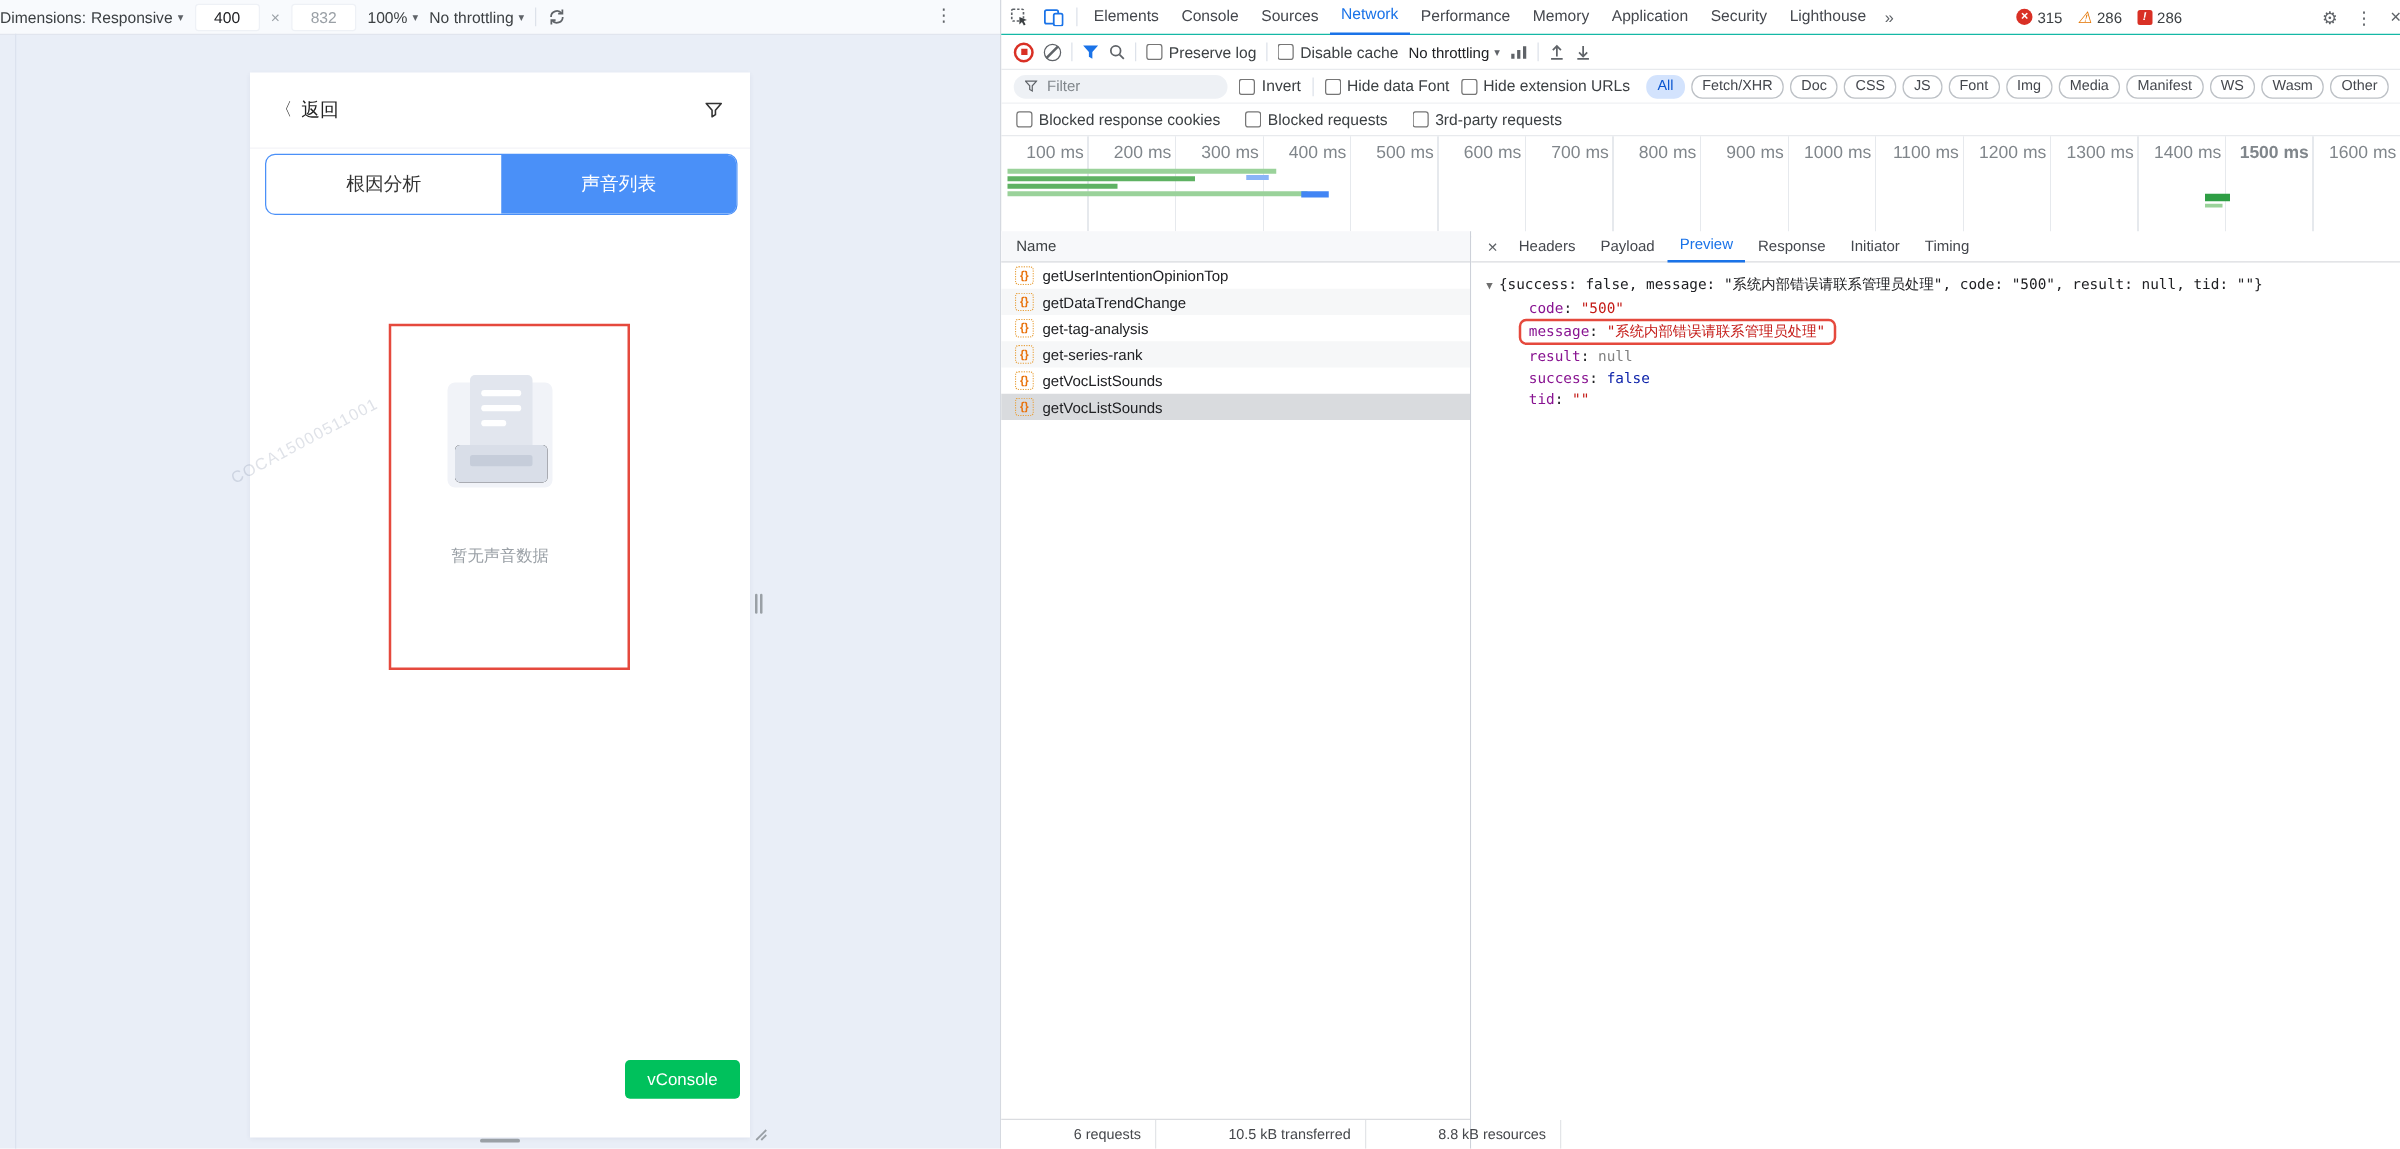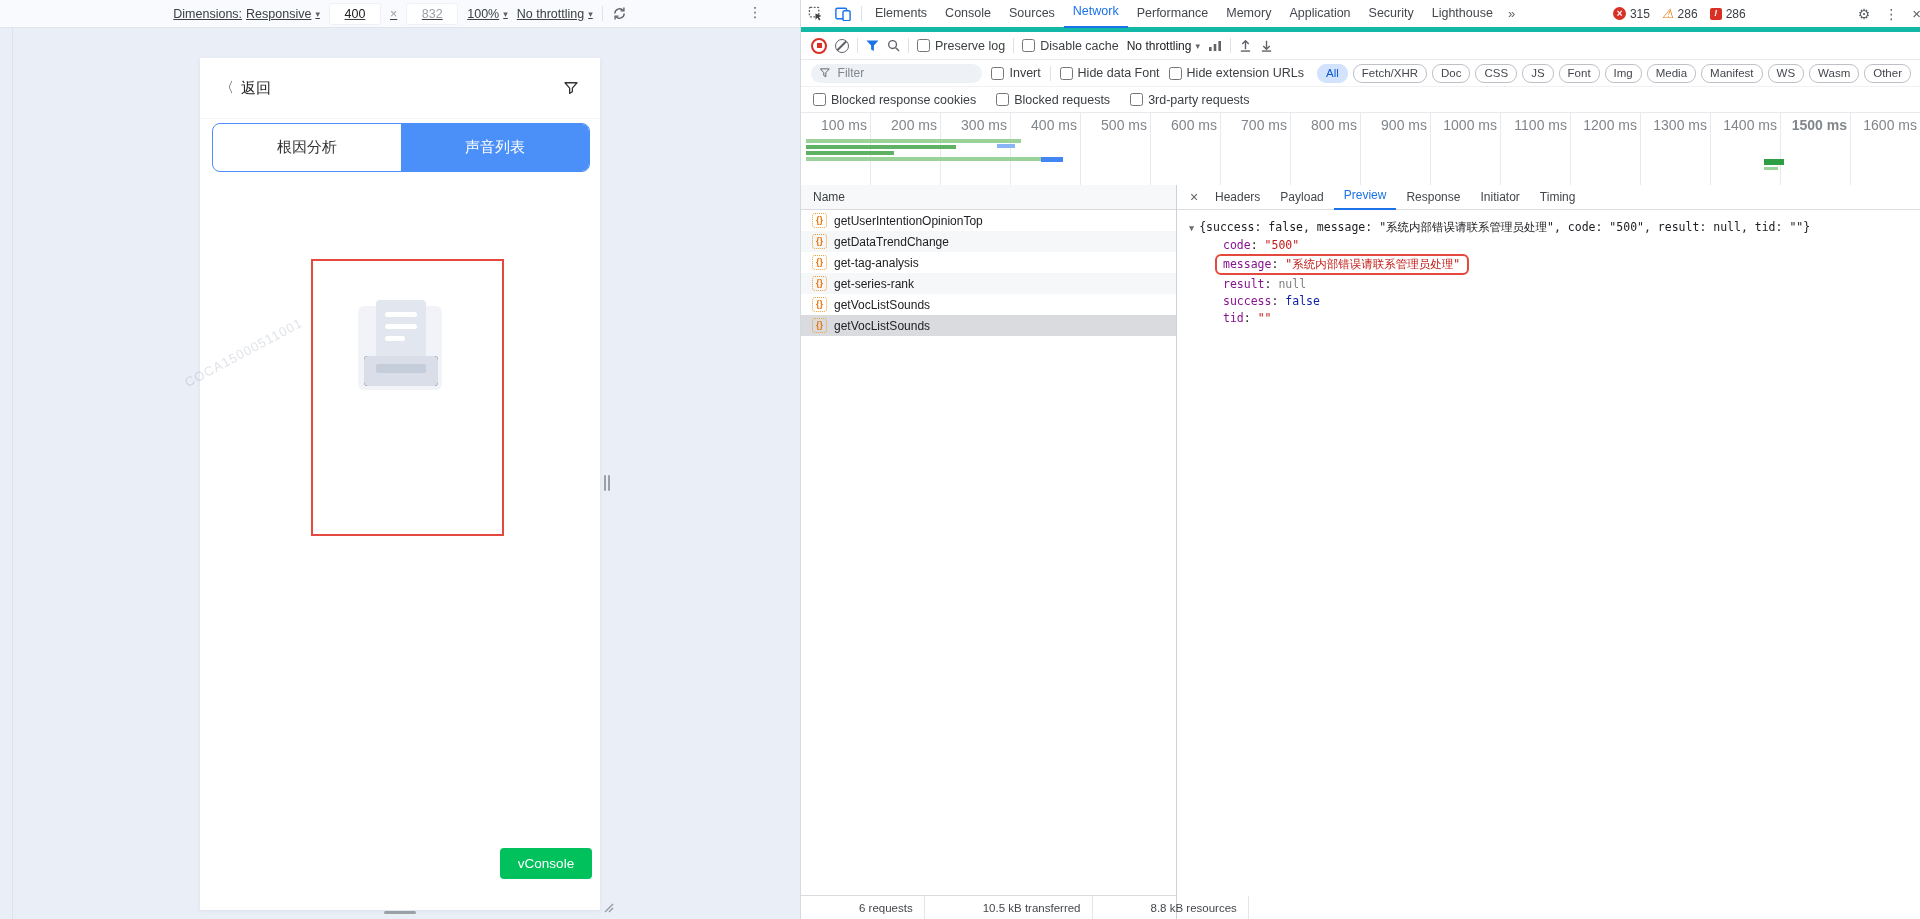--- a/index.html
+++ b/index.html
@@ -1,21 +1,21 @@
 <!DOCTYPE html>
 <html><head>
 <meta charset="utf-8">
 <style>
   html,body{margin:0;padding:0;background:#fff;}
   body{width:1920px;height:919px;overflow:hidden;font-family:"Liberation Sans",sans-serif;-webkit-font-smoothing:antialiased;}
   .screen{position:relative;width:1920px;height:919px;background:#fff;}
 
   
   .emulator{position:absolute;left:0;top:0;width:800px;height:919px;background:#e9eef7;}
-  .emu-toolbar{position:relative;height:27px;background:#f8fafd;border-bottom:1px solid #e1e5ee;display:flex;align-items:center;justify-content:center;gap:9px;font-size:12.5px;color:#3c4043;text-decoration:underline;}
+  .emu-toolbar{position:relative;height:27px;background:#f8fafd;border-bottom:1px solid #e1e5ee;display:flex;align-items:center;gap:9px;font-size:12.5px;color:#3c4043;}
   .emu-toolbar .dim-input{width:46px;height:18px;background:#fff;border:1px solid #eef1f6;border-radius:3px;text-align:center;font-size:12.5px;color:#202124;font-family:"Liberation Sans",sans-serif;}
   .emu-toolbar .dim-input.ghost{color:#9aa0a6;}
   .seltext{display:inline-flex;align-items:center;gap:4px;cursor:default;}
   .caret{font-size:9px;color:#5f6368;}
   .vdiv{width:1px;height:15px;background:#dde2ea;}
   .emu-more{position:absolute;right:38px;top:4px;font-size:14px;color:#5f6368;}
   .emu-canvas{position:absolute;left:0;top:27px;right:0;bottom:0;}
   .emu-canvas::before{content:"";position:absolute;left:12px;top:0;bottom:0;width:1px;background:#dce2ee;}
 
   .device{position:absolute;left:200px;top:31px;width:400px;height:852px;background:#fff;box-shadow:0 1px 4px rgba(60,70,100,.08);}
@@ -31,21 +31,21 @@
   .vconsole-btn{position:absolute;right:8px;top:790px;width:92px;height:31px;background:#00c15c;border:none;border-radius:4px;color:#fff;font-size:13.5px;font-family:"Liberation Sans",sans-serif;display:flex;align-items:center;justify-content:center;}
   .drag-bottom{position:absolute;left:384px;top:884px;width:32px;height:3px;border-radius:2px;background:#9aa0a6;}
   .drag-right{position:absolute;left:604px;top:448px;width:8px;height:16px;display:flex;gap:2px;}
   .drag-right i{width:2px;height:16px;background:#9aa0a6;border-radius:1px;}
   .grip{position:absolute;left:600px;top:872px;}
 
   .watermark{position:absolute;transform:rotate(-28deg);font-size:13px;letter-spacing:1px;color:rgba(110,125,150,.22);pointer-events:none;white-space:nowrap;}
 
   
   .devtools{position:absolute;left:800px;top:0;width:1120px;height:919px;background:#fff;border-left:1px solid #d5d9e0;font-size:12px;color:#202124;}
-  .dt-tabbar{height:27px;display:flex;align-items:center;border-bottom:5px solid #14b8a6;}
+  .dt-tabbar{height:27px;display:flex;align-items:center;border-bottom:1px solid #14b8a6;}
   .dt-iconbtn{width:28px;height:26px;display:flex;align-items:center;justify-content:center;}
   .dt-tab{padding:0 9px;height:27px;line-height:27px;font-size:12.5px;color:#44474d;white-space:nowrap;}
   .dt-tab.active{color:#1a73e8;border-bottom:2px solid #1a73e8;line-height:25px;}
   .more-tabs{padding:0 6px;color:#5f6368;font-size:13px;}
   .badges{margin-left:auto;margin-right:112px;display:flex;align-items:center;gap:12px;}
   .badge{display:flex;align-items:center;gap:4px;font-size:12px;color:#3c4043;}
   .ico-err{width:13px;height:13px;border-radius:50%;background:#d93025;color:#fff;display:inline-flex;align-items:center;justify-content:center;}
   .ico-err::before{content:"×";font-size:10px;font-weight:700;line-height:1;}
   .ico-warn{color:#e37400;font-size:13px;line-height:1;}
   .ico-issue{width:12px;height:12px;border-radius:2px;background:#d93025;display:inline-flex;align-items:center;justify-content:center;}
@@ -166,20 +166,21 @@
             <rect x="6" y="8" width="84" height="84" rx="6" fill="#f1f3f8"></rect>
             <rect x="24" y="2" width="50" height="62" rx="4" fill="#e2e6ee"></rect>
             <rect x="33" y="14" width="32" height="5" rx="2.5" fill="#fff"></rect>
             <rect x="33" y="26" width="32" height="5" rx="2.5" fill="#fff"></rect>
             <rect x="33" y="38" width="20" height="5" rx="2.5" fill="#fff"></rect>
             <rect x="12" y="58" width="74" height="30" rx="4" fill="#d9deе8"></rect>
             <rect x="12" y="58" width="74" height="30" rx="4" fill="#d9dee8"></rect>
             <rect x="24" y="66" width="50" height="9" rx="2" fill="#c6cdda"></rect>
           </svg>
         </div>
+        <div class="empty-text">暂无声音数据</div>
 
         <button class="vconsole-btn">vConsole</button>
       </div>
 
       <div class="drag-bottom"></div>
       <div class="drag-right">
           <i></i>
           <i></i>
         </div>
       <div class="grip">

